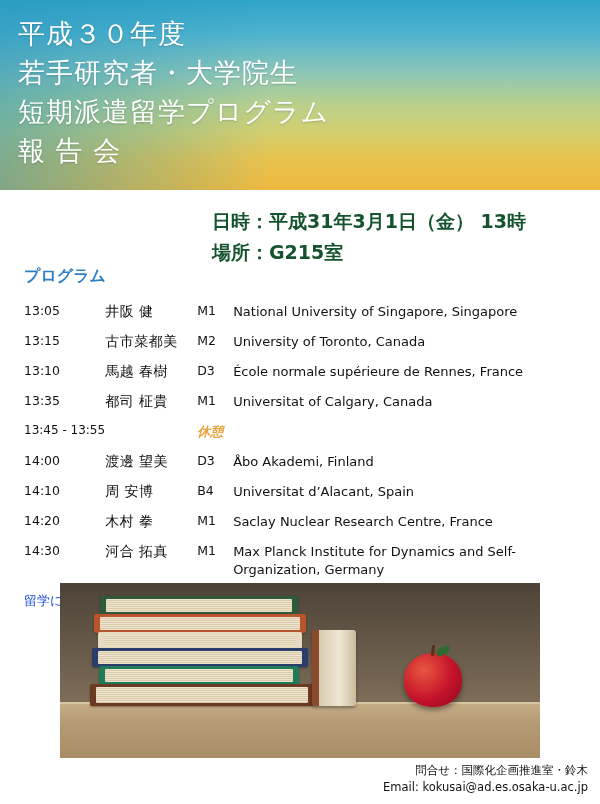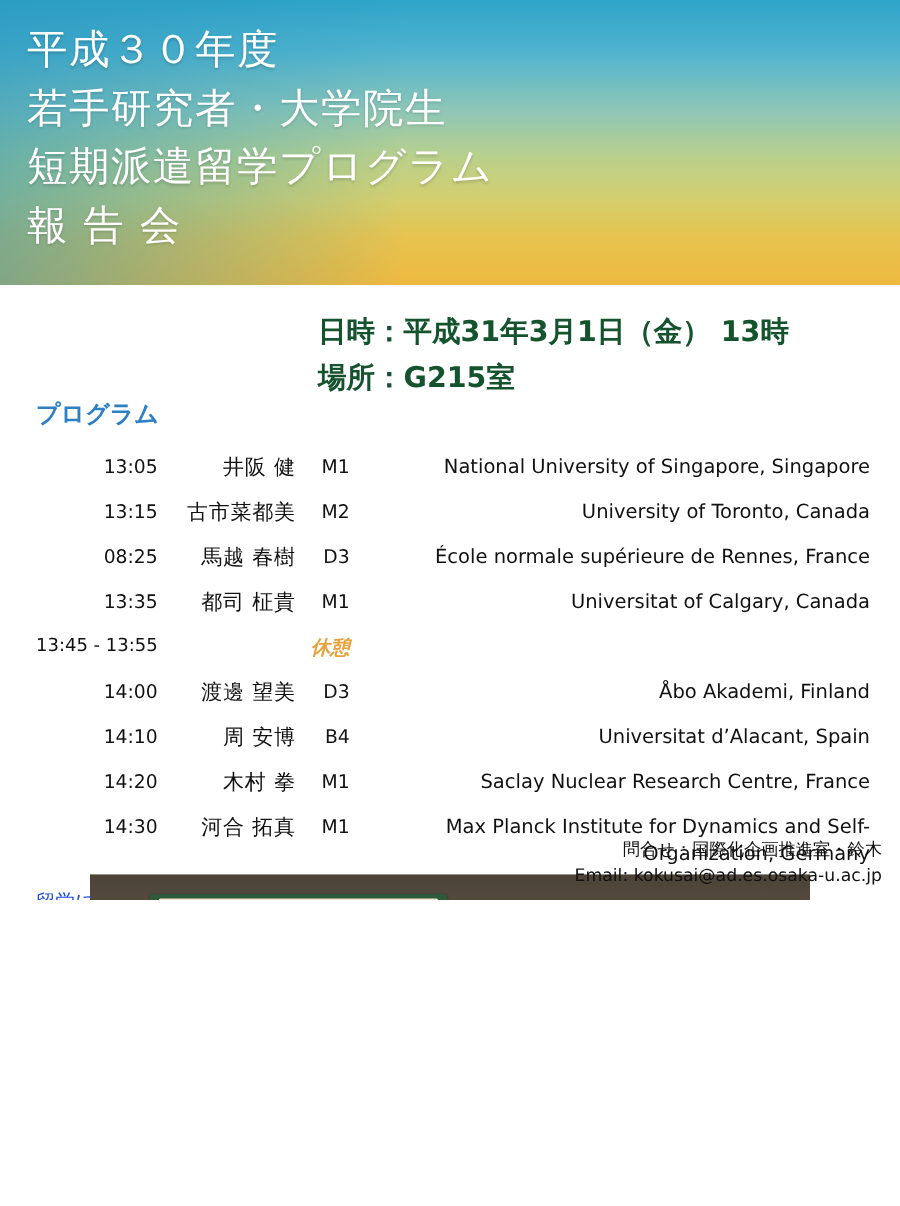--- a/index.html
+++ b/index.html
@@ -5,21 +5,21 @@
   * { box-sizing: border-box; margin: 0; padding: 0; }
   html, body {
     width: 600px;
     height: 804px;
     background: #ffffff;
     font-family: "Liberation Sans", sans-serif;
   }
   .poster {
     position: relative;
     width: 600px;
-    height: 600px;
+    height: 804px;
     overflow: hidden;
     background: #ffffff;
   }
 
   
   .banner {
     position: absolute;
     top: 0; left: 0;
     width: 600px;
     height: 190px;
@@ -81,21 +81,20 @@
 
   
   .program {
     position: absolute;
     left: 24px;
     top: 298px;
     width: 556px;
     border-collapse: collapse;
     font-size: 13px;
     color: #111111;
-    text-align: right;
   }
   .program tr { height: 30px; }
   .program td {
     vertical-align: top;
     padding: 5px 0 0 0;
     font-family: "DejaVu Sans", "Liberation Sans", sans-serif;
   }
   .col-time  { width: 76px; font-size: 12.5px; white-space: nowrap; }
   .col-name  { width: 92px; font-size: 14px; white-space: nowrap; letter-spacing: 0.5px; }
   .col-grade { width: 36px; font-size: 12.5px; }
@@ -245,21 +244,21 @@
         <td class="col-grade">M1</td>
         <td class="col-inst">National University of Singapore, Singapore</td>
       </tr>
       <tr>
         <td class="col-time">13:15</td>
         <td class="col-name">古市菜都美</td>
         <td class="col-grade">M2</td>
         <td class="col-inst">University of Toronto, Canada</td>
       </tr>
       <tr>
-        <td class="col-time">08:25</td>
+        <td class="col-time">13:10</td>
         <td class="col-name">馬越 春樹</td>
         <td class="col-grade">D3</td>
         <td class="col-inst">École normale supérieure de Rennes, France</td>
       </tr>
       <tr>
         <td class="col-time">13:35</td>
         <td class="col-name">都司 柾貴</td>
         <td class="col-grade">M1</td>
         <td class="col-inst">Universitat of Calgary,  Canada</td>
       </tr>

